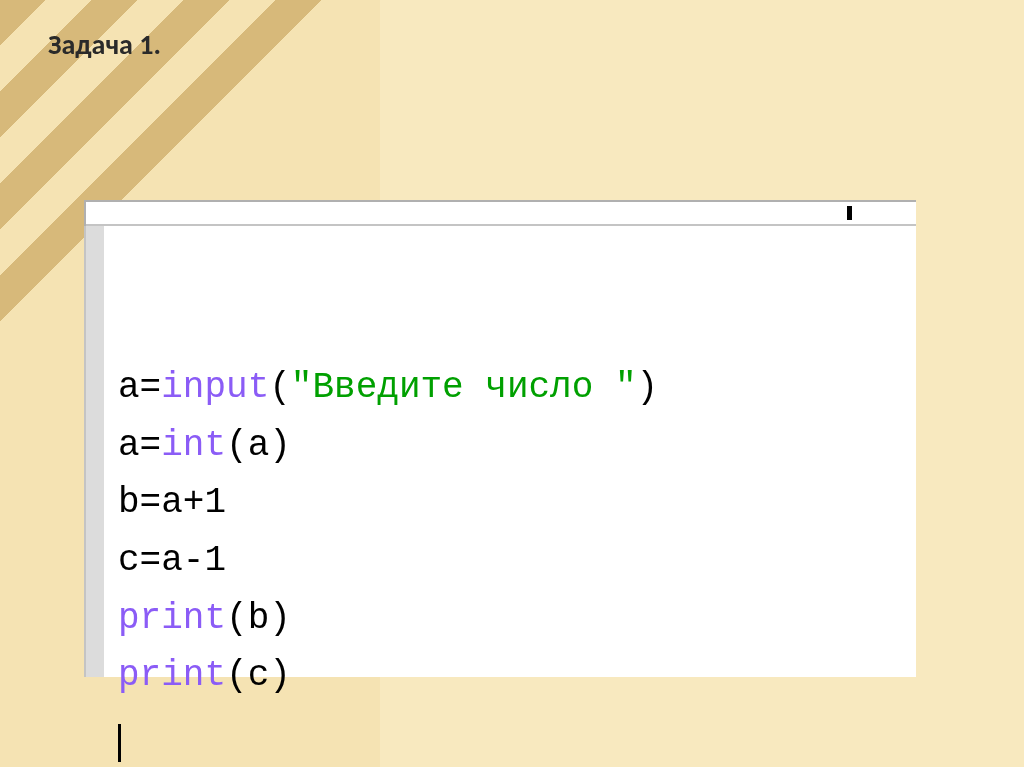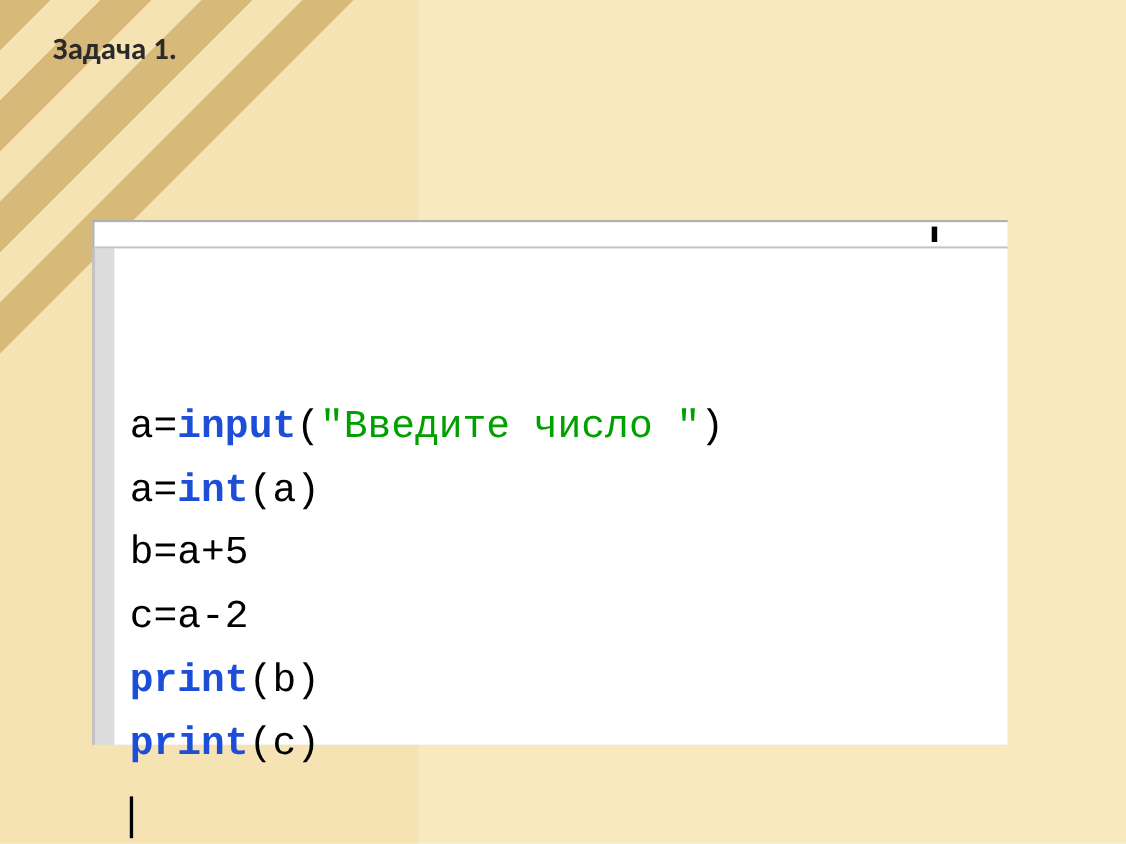--- a/index.html
+++ b/index.html
@@ -89,21 +89,21 @@
   .cursor {
     display: inline-block;
     width: 3px;
     height: 38px;
     background: #000;
     vertical-align: bottom;
   }
   
   .s-id   { color: #000000; }
   .s-op   { color: #000000; }
-  .s-fn   { color: #1d4ed8; font-weight: bold; } 
+  .s-fn   { color: #8b5cf6; } 
   .s-par  { color: #000000; }
   .s-str  { color: #00a000; }
 </style>
 </head>
 <body>
 
 <div class="slide">
 
   <div class="text-block">
     <span class="title">Задача 1.</span>
@@ -111,20 +111,20 @@
   </div>
 
   <div class="code-frame">
     <div class="code-inner-top">
       <div class="mark"></div>
     </div>
     <div class="code-area">
       <div class="gutter-line"></div>
 <span><span class="s-id">a</span><span class="s-op">=</span><span class="s-fn">input</span><span class="s-par">(</span><span class="s-str">"Введите число "</span><span class="s-par">)</span></span>
 <span><span class="s-id">a</span><span class="s-op">=</span><span class="s-fn">int</span><span class="s-par">(</span><span class="s-id">a</span><span class="s-par">)</span></span>
-<span><span class="s-id">b=a+5</span></span>
-<span><span class="s-id">c=a-2</span></span>
+<span><span class="s-id">b=a+1</span></span>
+<span><span class="s-id">c=a-1</span></span>
 <span><span class="s-fn">print</span><span class="s-par">(</span><span class="s-id">b</span><span class="s-par">)</span></span>
 <span><span class="s-fn">print</span><span class="s-par">(</span><span class="s-id">c</span><span class="s-par">)</span></span>
 <span class="cursor"></span></div>
   </div>
 
 </div>
 
 </body></html>

